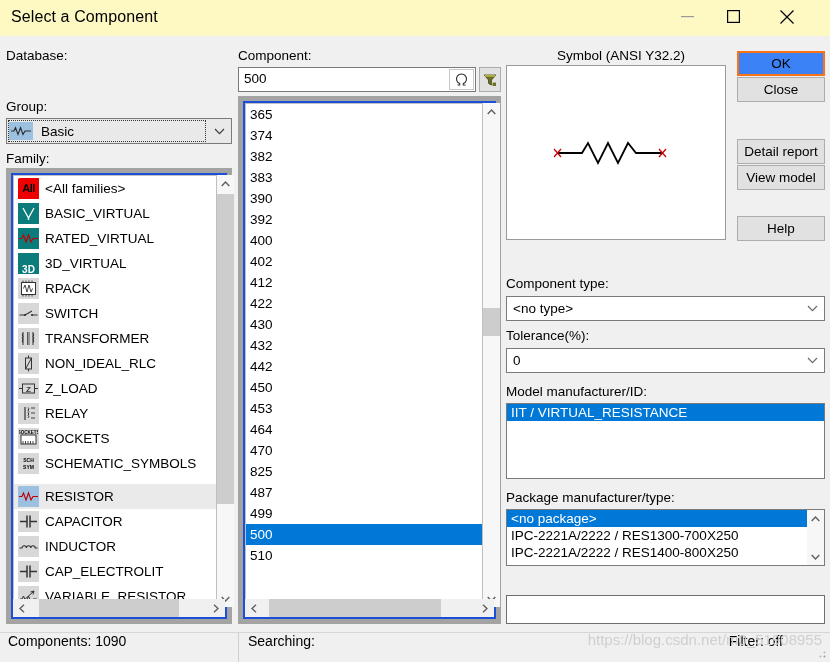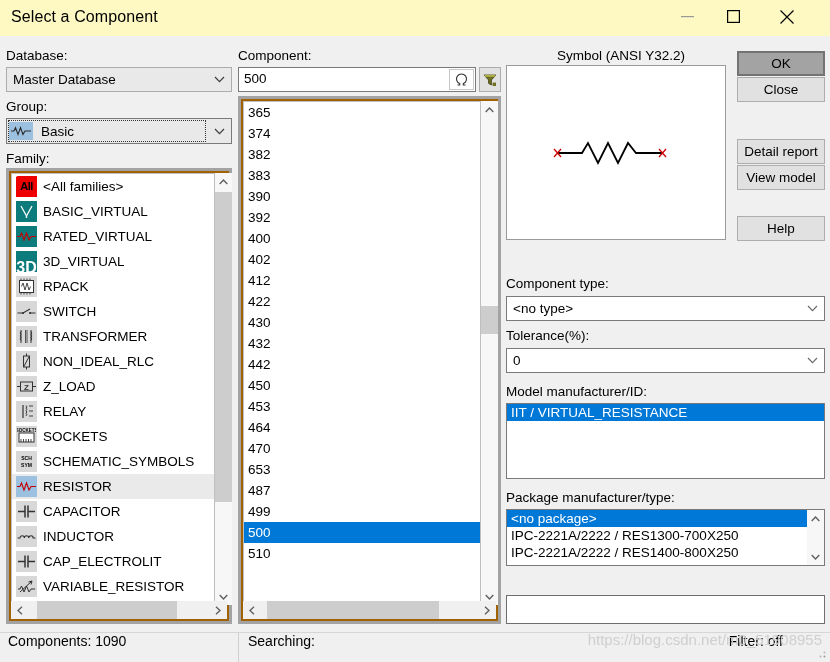--- a/index.html
+++ b/index.html
@@ -68,33 +68,33 @@
 
   
   .listbox {
     position: absolute;
     background: #fff;
     border: 1px solid #7a7a7a;
     overflow: hidden;
   }
   .panel-sunken {
     position: absolute;
-    border: 3px solid #a3a3a3;
-    background: #a16207;
+    border: 5px solid #a3a3a3;
+    background: #1d4ed8;
   }
 
   .fam-list {
     position: absolute; left: 0; top: 0; right: 0; bottom: 0;
     background: #fff; overflow: hidden; border-radius: 12px;
   }
   .fam-row {
     height: 25px; display: flex; align-items: center; padding-left: 4px;
     font-size: 13.5px; white-space: nowrap;
   }
-  .fam-row.sel { background: #eaeaea; }
+  .fam-row.sel { background: #eaeaea; margin-top: 8px; }
   .fam-ico {
     width: 21px; height: 21px; margin-right: 6px; flex: 0 0 auto;
     display: flex; align-items: center; justify-content: center;
     font-size: 9px; font-weight: bold; line-height: 1;
   }
   .fam-ico.teal { background: #0c7b7b; color: #fff; }
   .fam-ico.red  { background: #ee0000; color: #000; }
   .fam-ico.gry  { background: #d8d8d8; }
   .fam-ico.blu  { background: #9cc0e0; }
 
@@ -133,21 +133,21 @@
   .hsb .arr.rt { right: 0; }
   .hsb .thumb { position: absolute; top: 0; height: 18px; background: #cdcdcd; }
 
   
   .btn {
     position: absolute; background: #e1e1e1; border: 1px solid #adadad;
     font-size: 13.5px; color: #000;
     display: flex; align-items: center; justify-content: center;
     font-family: "Liberation Sans", sans-serif;
   }
-  .btn.default { border: 2px solid #737373; background: #a3a3a3; }
+  .btn.default { border: 2px solid #f97316; background: #3b82f6; }
 
   
   .fieldbox {
     position: absolute; background: #fff; border: 1px solid #7a7a7a;
     overflow: hidden;
   }
   .opt-row { height: 17px; line-height: 17px; padding-left: 4px; font-size: 13.5px; white-space: nowrap; }
   .opt-row.sel { background: #0078d7; color: #fff; }
 
   
@@ -187,28 +187,20 @@
       </svg>
     </div>
     <div class="wbtn" id="btn-close">
       <svg width="14" height="14" viewBox="0 0 14 14">
         <path d="M0.5 0.5 L13.5 13.5 M13.5 0.5 L0.5 13.5" stroke="#000" stroke-width="1.2" fill="none"></path>
       </svg>
     </div>
   </div>
 
   <div class="lbl" style="left:6px; top:48px;">Database:</div>
-  <div class="combo gray" style="left:6px; top:67px; width:226px; height:25px;">
-    <div class="txt">Master Database</div>
-    <div class="chev">
-      <svg width="11" height="7" viewBox="0 0 11 7">
-          <path d="M1 1 L5.5 5.6 L10 1" stroke="#3b3b3b" stroke-width="1.2" fill="none"></path>
-        </svg>
-    </div>
-  </div>
 
   <div class="lbl" style="left:6px; top:99px;">Group:</div>
   <div class="combo gray focus" style="left:6px; top:118px; width:226px; height:26px; position:absolute;">
     <div class="grp-icon">
       <svg width="20" height="10" viewBox="0 0 20 10">
           <path d="M0 5 L3 5 L4.5 1.6 L7 8.4 L9.5 1.6 L12 8.4 L14 5 L20 5" stroke="#2a2a2a" stroke-width="1.1" fill="none"></path>
         </svg>
     </div>
     <div class="txt" style="padding-left:8px;">Basic</div>
     <div class="chev">
@@ -242,21 +234,21 @@
           <div class="fam-row">
             <div class="fam-ico teal">
               <svg width="19" height="11" viewBox="0 0 19 11">
                 <path d="M0 5.5 L3 5.5 L4.5 2 L7 9 L9.5 2 L12 9 L14 5.5 L19 5.5" stroke="#c00000" stroke-width="1.1" fill="none"></path>
               </svg>
             </div>
             <span>RATED_VIRTUAL</span>
           </div>
           <div class="fam-row">
             <div class="fam-ico teal">
-              <span style="font-family:'Liberation Sans',sans-serif;font-size:16px;font-weight:bold;color:#fff;margin-top:12px;">3D</span>
+              <span style="font-family:'Liberation Sans',sans-serif;font-size:10px;font-weight:bold;color:#fff;margin-top:12px;">3D</span>
             </div>
             <span>3D_VIRTUAL</span>
           </div>
           <div class="fam-row">
             <div class="fam-ico gry">
               <svg width="19" height="17" viewBox="0 0 19 17">
                 <rect x="2.5" y="2.5" width="14" height="12" fill="#fff" stroke="#333" stroke-width="1"></rect>
                 <path d="M4.5 8.5 L6 5 L8 12 L10 5 L12 12 L13.5 8.5" stroke="#333" stroke-width="0.9" fill="none"></path>
                 <path d="M4 2.5 L4 0.5 M7 2.5 L7 0.5 M10 2.5 L10 0.5 M13 2.5 L13 0.5 M4 14.5 L4 16.5 M7 14.5 L7 16.5 M10 14.5 L10 16.5 M13 14.5 L13 16.5" stroke="#333" stroke-width="0.9"></path>
               </svg>
@@ -446,21 +438,21 @@
           <div class="comp-row"><span>402</span></div>
           <div class="comp-row"><span>412</span></div>
           <div class="comp-row"><span>422</span></div>
           <div class="comp-row"><span>430</span></div>
           <div class="comp-row"><span>432</span></div>
           <div class="comp-row"><span>442</span></div>
           <div class="comp-row"><span>450</span></div>
           <div class="comp-row"><span>453</span></div>
           <div class="comp-row"><span>464</span></div>
           <div class="comp-row"><span>470</span></div>
-          <div class="comp-row"><span>653</span></div>
+          <div class="comp-row"><span>825</span></div>
           <div class="comp-row"><span>487</span></div>
           <div class="comp-row"><span>499</span></div>
           <div class="comp-row sel"><span>500</span></div>
           <div class="comp-row"><span>510</span></div>
         </div>
     </div>
 
     <div class="vsb" style="left:240px; top:2px; height:504px; width:17px; right:auto; bottom:auto; background:#f7f7f7;">
       <div class="arr up">
         <svg width="9" height="6" viewBox="0 0 9 6">

